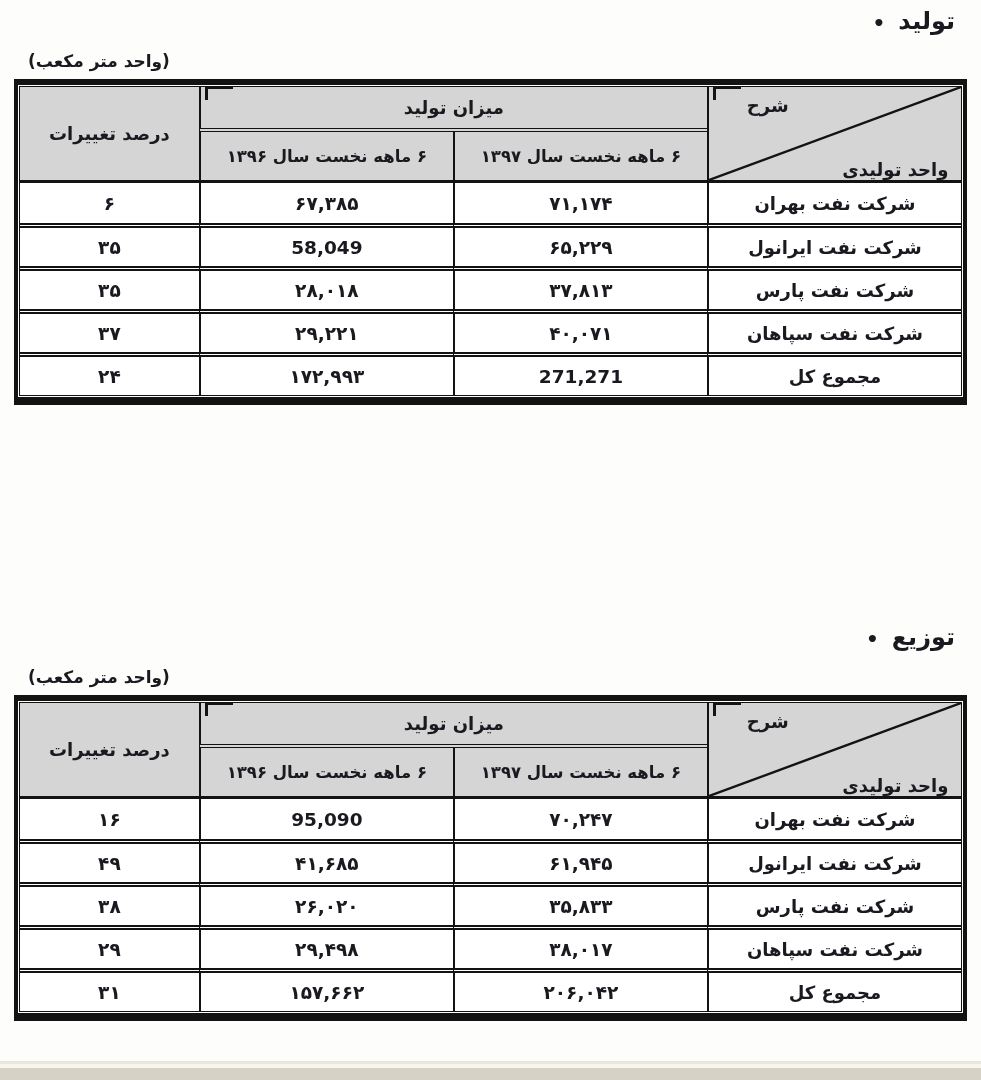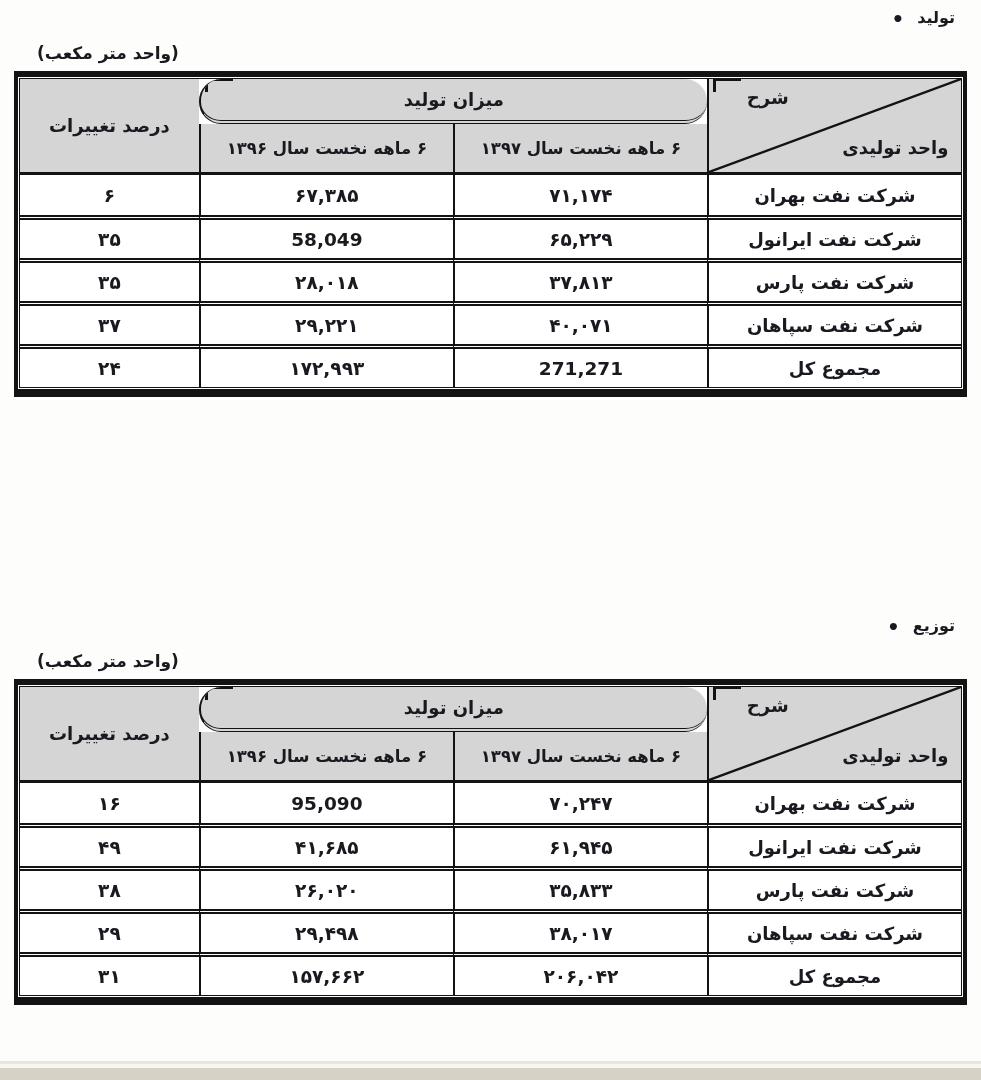--- a/index.html
+++ b/index.html
@@ -28,30 +28,30 @@
     margin-top: 7px;
   }
   .heading-row .bullet {
     font-size: 20px;
     line-height: 1;
     font-weight: bold;
     transform: translateY(2px);
   }
   .heading-row h2 {
     margin: 0;
-    font-size: 16px;
+    font-size: 24px;
     font-weight: bold;
     direction: rtl;
   }
 
   
   .unit-note {
     direction: rtl;
     width: max-content;
-    margin: 16px 0 8px 23px;
+    margin: 16px 0 8px 14px;
     font-size: 17px;
     font-weight: bold;
   }
 
   
   .table-wrap {
     border: 4px solid #131313;
     border-top-width: 6px;
     border-bottom-width: 8px;
     padding: 1px;
@@ -80,34 +80,34 @@
   thead tr.hdr-sub { height: 48px; }
   thead th.year { font-size: 16.5px; text-align: center; }
   tbody tr { height: 43px; background: #ffffff; }
   tbody td { font-size: 18.5px; }
   tbody td.name { font-size: 18px; margin-top: 32px; }
 
   
   .v-sep { border-left: 2px solid #131313; }
 
   
-  th.group { border-bottom: 4px double #131313; border-radius: 22px; }
+  th.group { border-bottom: 4px double #131313; }
   tbody tr td { border-top: 5px double #131313; }
   tbody tr.first td { border-top: 3px solid #131313; }
 
   
   th.diag { position: relative; padding: 16px; }
   th.diag svg {
     position: absolute;
     inset: 0;
     width: 100%;
     height: 100%;
   }
   .diag-top  { position: absolute; top: 8px;  left: 15%; font-size: 18px; }
-  .diag-bottom { position: absolute; bottom: 14px; right: 5%; font-size: 18px; }
+  .diag-bottom { position: absolute; bottom: 0; right: 5%; font-size: 18px; }
 
   
   th.group, th.change { position: relative; }
   .corner-mark {
     position: absolute;
     top: -1px;
     left: 4px;
     width: 25px;
     height: 11px;
     border-left: 3px solid #131313;

